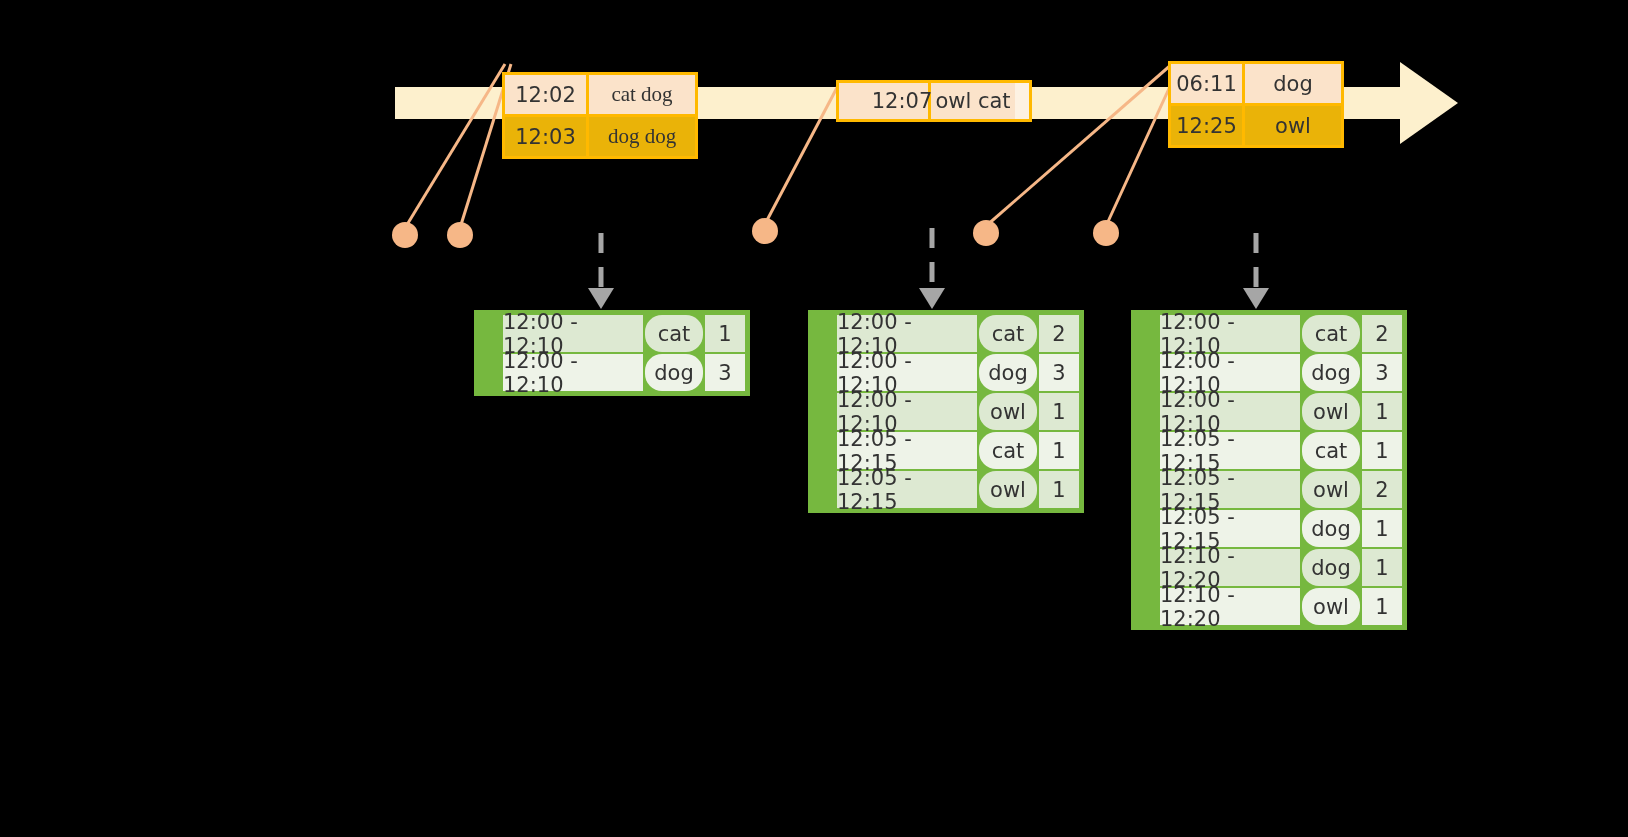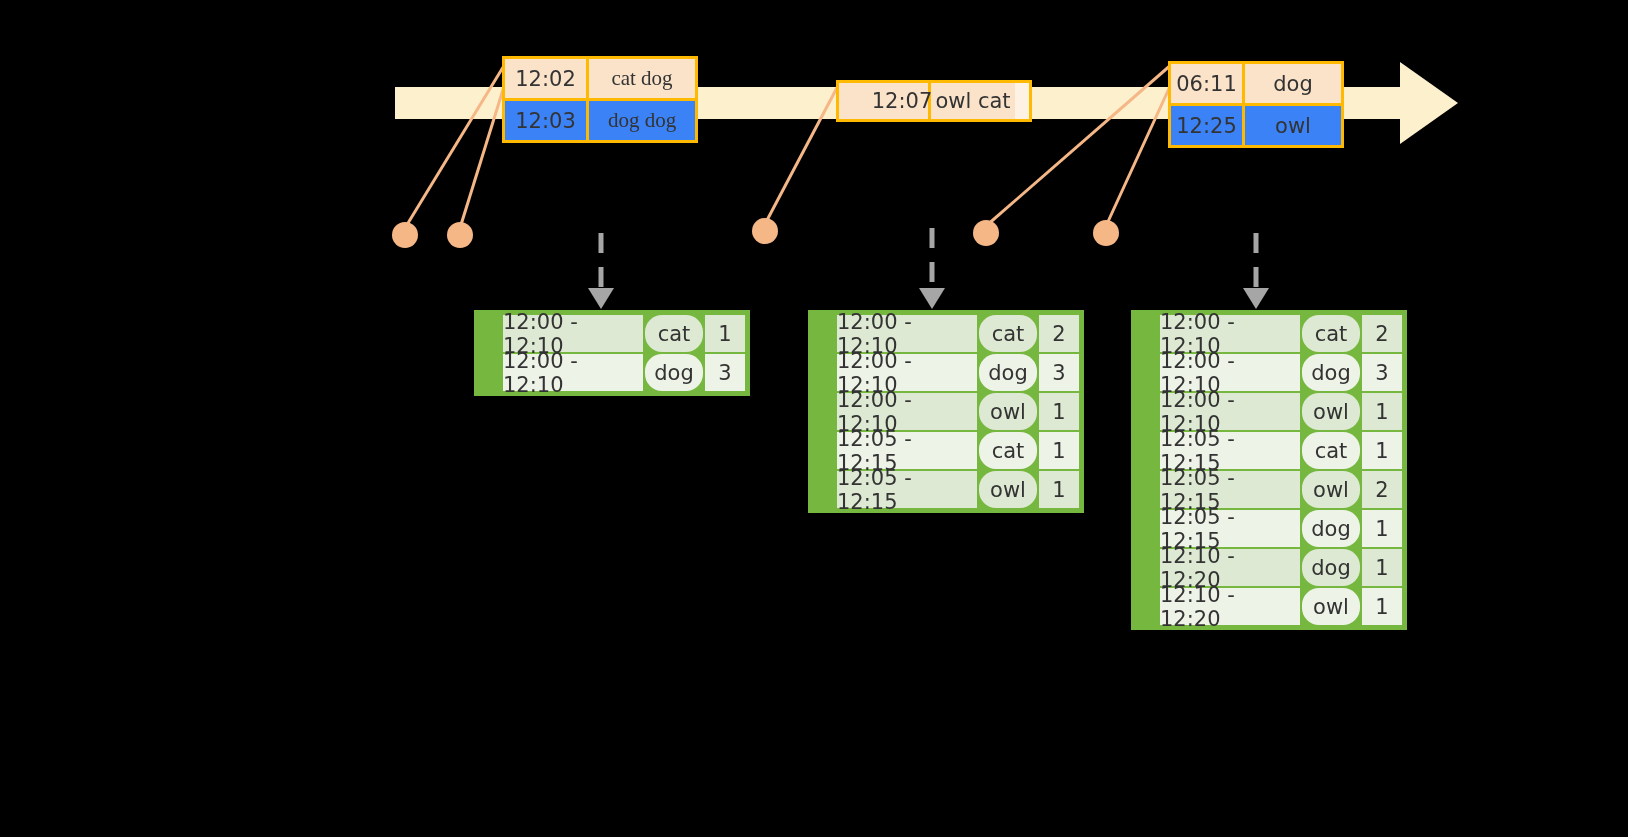--- a/index.html
+++ b/index.html
@@ -54,27 +54,27 @@
   }
   .evt-row.alt .evt-time,
   .evt-row.alt .evt-val { background: #fbe3ca; }
   .evt-row + .evt-row { border-top: 3px solid #ffb900; }
   .evt-time, .evt-val {
     display: flex;
     align-items: center;
     justify-content: center;
     font-size: 21px;
     color: #333333;
-    background: #3b82f6;
+    background: #eab308;
     box-sizing: border-box;
   }
   .evt-time { border-right: 3px solid #ffb900; }
 
   
-  #evt-a { left: 502px; top: 56px; width: 196px; }
+  #evt-a { left: 502px; top: 72px; width: 196px; }
   #evt-a .evt-time { width: 84px; }
   #evt-a .evt-val  { width: 106px; font-family: Liberation Serif, serif; }
 
   #evt-b { left: 836px; top: 80px; width: 196px; height: 42px; }
   #evt-b .evt-row  { height: 100%; }
   #evt-b .evt-time { width: 92px; padding-left: 37px; }
   #evt-b .evt-val  { width: 84px; }
 
   #evt-c { left: 1168px; top: 61px; width: 176px; }
   #evt-c .evt-time { width: 74px; }

